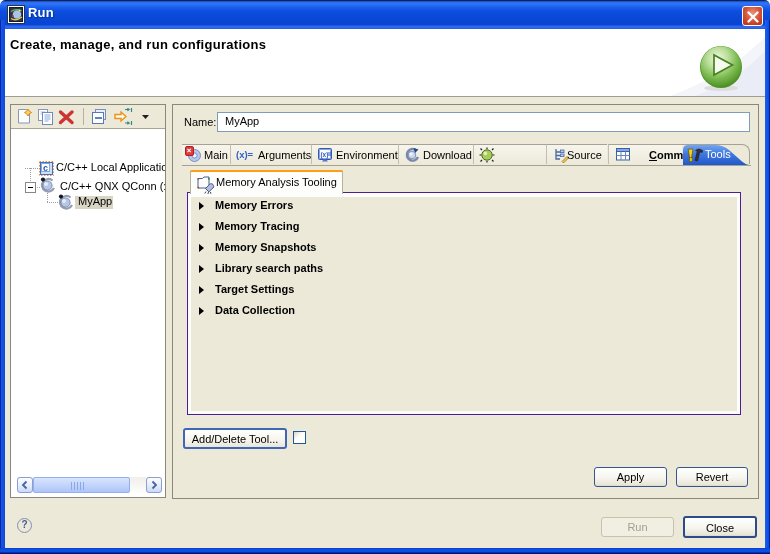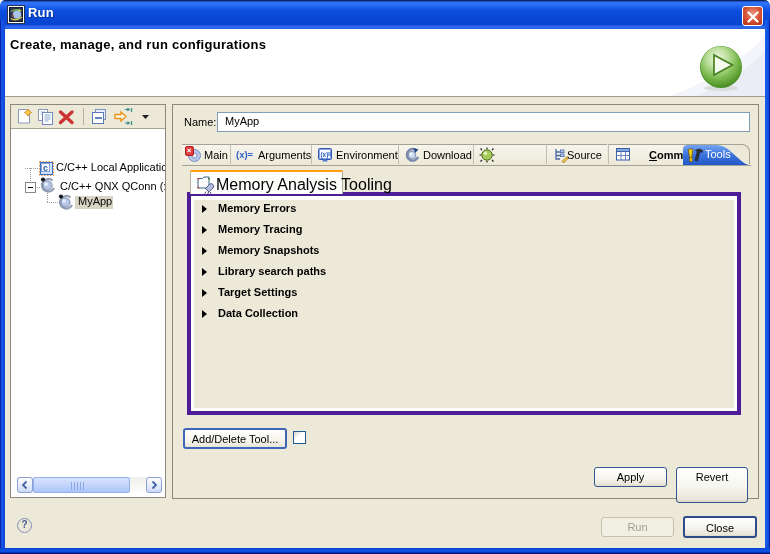--- a/index.html
+++ b/index.html
@@ -54,33 +54,33 @@
 #tabstrip .cell { position:absolute; top:0; height:20px; background:linear-gradient(180deg,#f7f5ec 0,#edeadb 100%); border-top:1px solid #a3a295; border-left:1px solid #c2bfb0; font-size:11px; white-space:nowrap;}
 #tabstrip .cell .lbl { position:absolute; top:4px; }
 #tabstrip .cell svg, #tabstrip .cell .ticn { position:absolute; }
 #tabcorner { position:absolute; left:500px; top:0; width:68px; height:20px; border-top:1px solid #a3a295; border-right:1px solid #a3a295; border-radius:0 8px 0 0; }
 #tabline { position:absolute; left:9px; top:60px; width:569px; height:1px; background:#a3a295; }
 #toolstab { position:absolute; left:500px; top:-1px; width:71px; height:22px; }
 #toolstab .tlbl { position:absolute; left:23px; top:5px; color:#fff; font-size:11px; }
 
 #subtab { position:absolute; left:17px; top:65px; width:153px; height:24px; background:#fdfdfb; border:1px solid #b5b2a2; border-bottom:none; border-radius:3px 3px 0 0; z-index:4; }
 #subtab .otop { position:absolute; left:-1px; top:-1px; right:-1px; height:2px; background:#ff9e11; border-radius:3px 3px 0 0;}
-#subtab .stext { position:absolute; left:25px; top:5px; font-size:16px; white-space:nowrap; }
-
-#lbox { position:absolute; left:14px; top:87px; width:554px; height:223px; border:4px solid #4c1d95; background:#fdfdfc; z-index:3; }
+#subtab .stext { position:absolute; left:25px; top:5px; font-size:11px; white-space:nowrap; }
+
+#lbox { position:absolute; left:14px; top:87px; width:554px; height:223px; border:1px solid #4c1d95; background:#fdfdfc; z-index:3; }
 #lbox .inner { position:absolute; left:3px; top:4px; right:3px; bottom:3px; background:#ECE9D8; }
 .litem { position:absolute; left:27px; font-size:11px; font-weight:bold; color:#000; }
 .ltri { position:absolute; left:11px; width:0; height:0; border-left:5px solid #000; border-top:4px solid transparent; border-bottom:4px solid transparent; }
 
 #addbtn { position:absolute; left:10px; top:323px; width:104px; height:21px; border:2px solid #4066b8; border-radius:3px; background:linear-gradient(180deg,#fff 0,#f4f2e8 70%,#e8e5d8 100%); font-size:11px; text-align:center; padding-top:3px; }
 #chk { position:absolute; left:120px; top:326px; width:13px; height:13px; border:1px solid #1d5a94; background:linear-gradient(135deg,#d4d4cc 0,#ffffff 45%); }
 #chklbl { position:absolute; left:136px; top:327px; font-size:11px; }
 .xpbtn { position:absolute; border:1px solid #35568e; border-radius:3px; background:linear-gradient(180deg,#ffffff 0,#f6f5ee 55%,#e9e6d8 92%,#dcd8c8 100%); font-size:11px; text-align:center; }
 #apply { left:421px; top:362px; width:73px; height:20px; padding-top:3px; }
-#revert { left:503px; top:362px; width:72px; height:36px; padding-top:3px; }
+#revert { left:503px; top:362px; width:72px; height:20px; padding-top:3px; }
 
 #help { position:absolute; left:17px; top:518px; width:15px; height:15px; border:1.5px solid #8290b4; border-radius:50%; color:#4a5a94; font-size:10px; font-weight:bold; text-align:center; line-height:12px; z-index:5;}
 #runbtn { position:absolute; left:601px; top:517px; width:73px; height:20px; border:1px solid #c6c2ae; border-radius:3px; background:#f1efe2; color:#a0a090; font-size:11px; text-align:center; padding-top:3px; z-index:5;}
 #closeb2 { position:absolute; left:683px; top:516px; width:74px; height:22px; border:2px solid #2c4c8c; border-radius:3px; background:linear-gradient(180deg,#ffffff 0,#f6f5ee 55%,#e9e6d8 92%,#dcd8c8 100%); font-size:11px; text-align:center; padding-top:4px; z-index:5;}
 </style>
 </head>
 <body>
 <div id="win">
   <div id="title">
     <svg class="ticon" width="18" height="19" style="top:5px; left:7px;">

